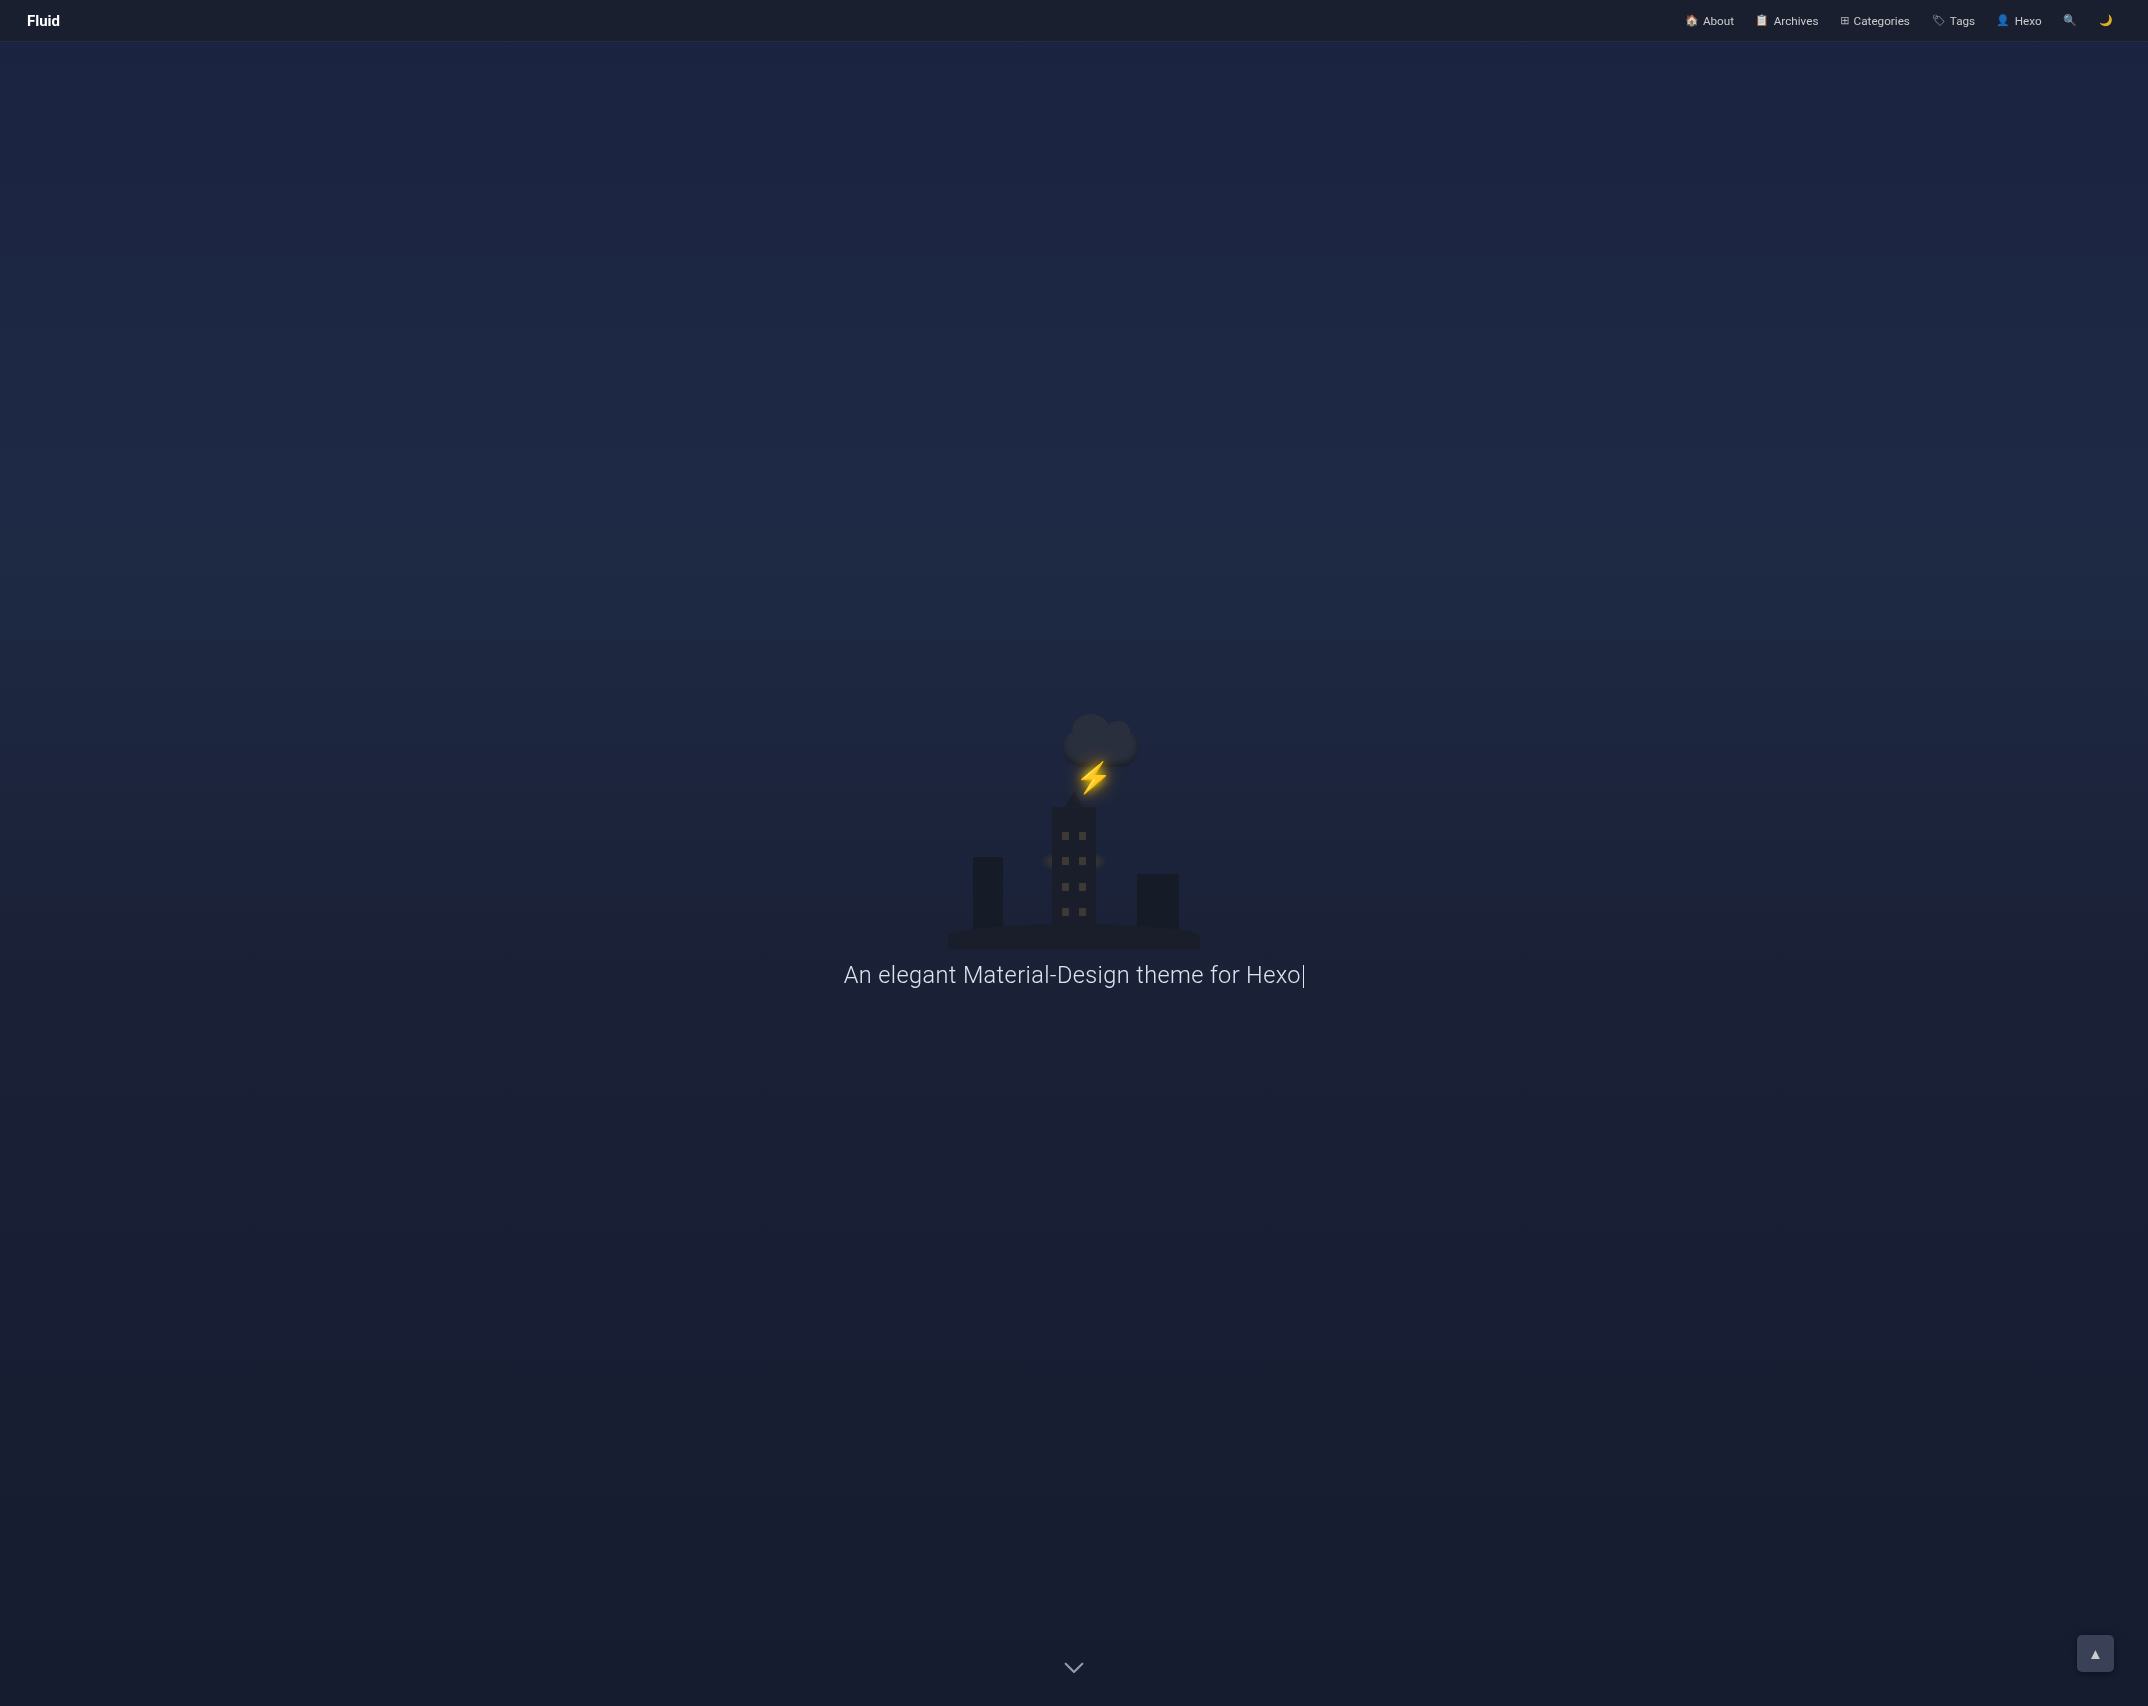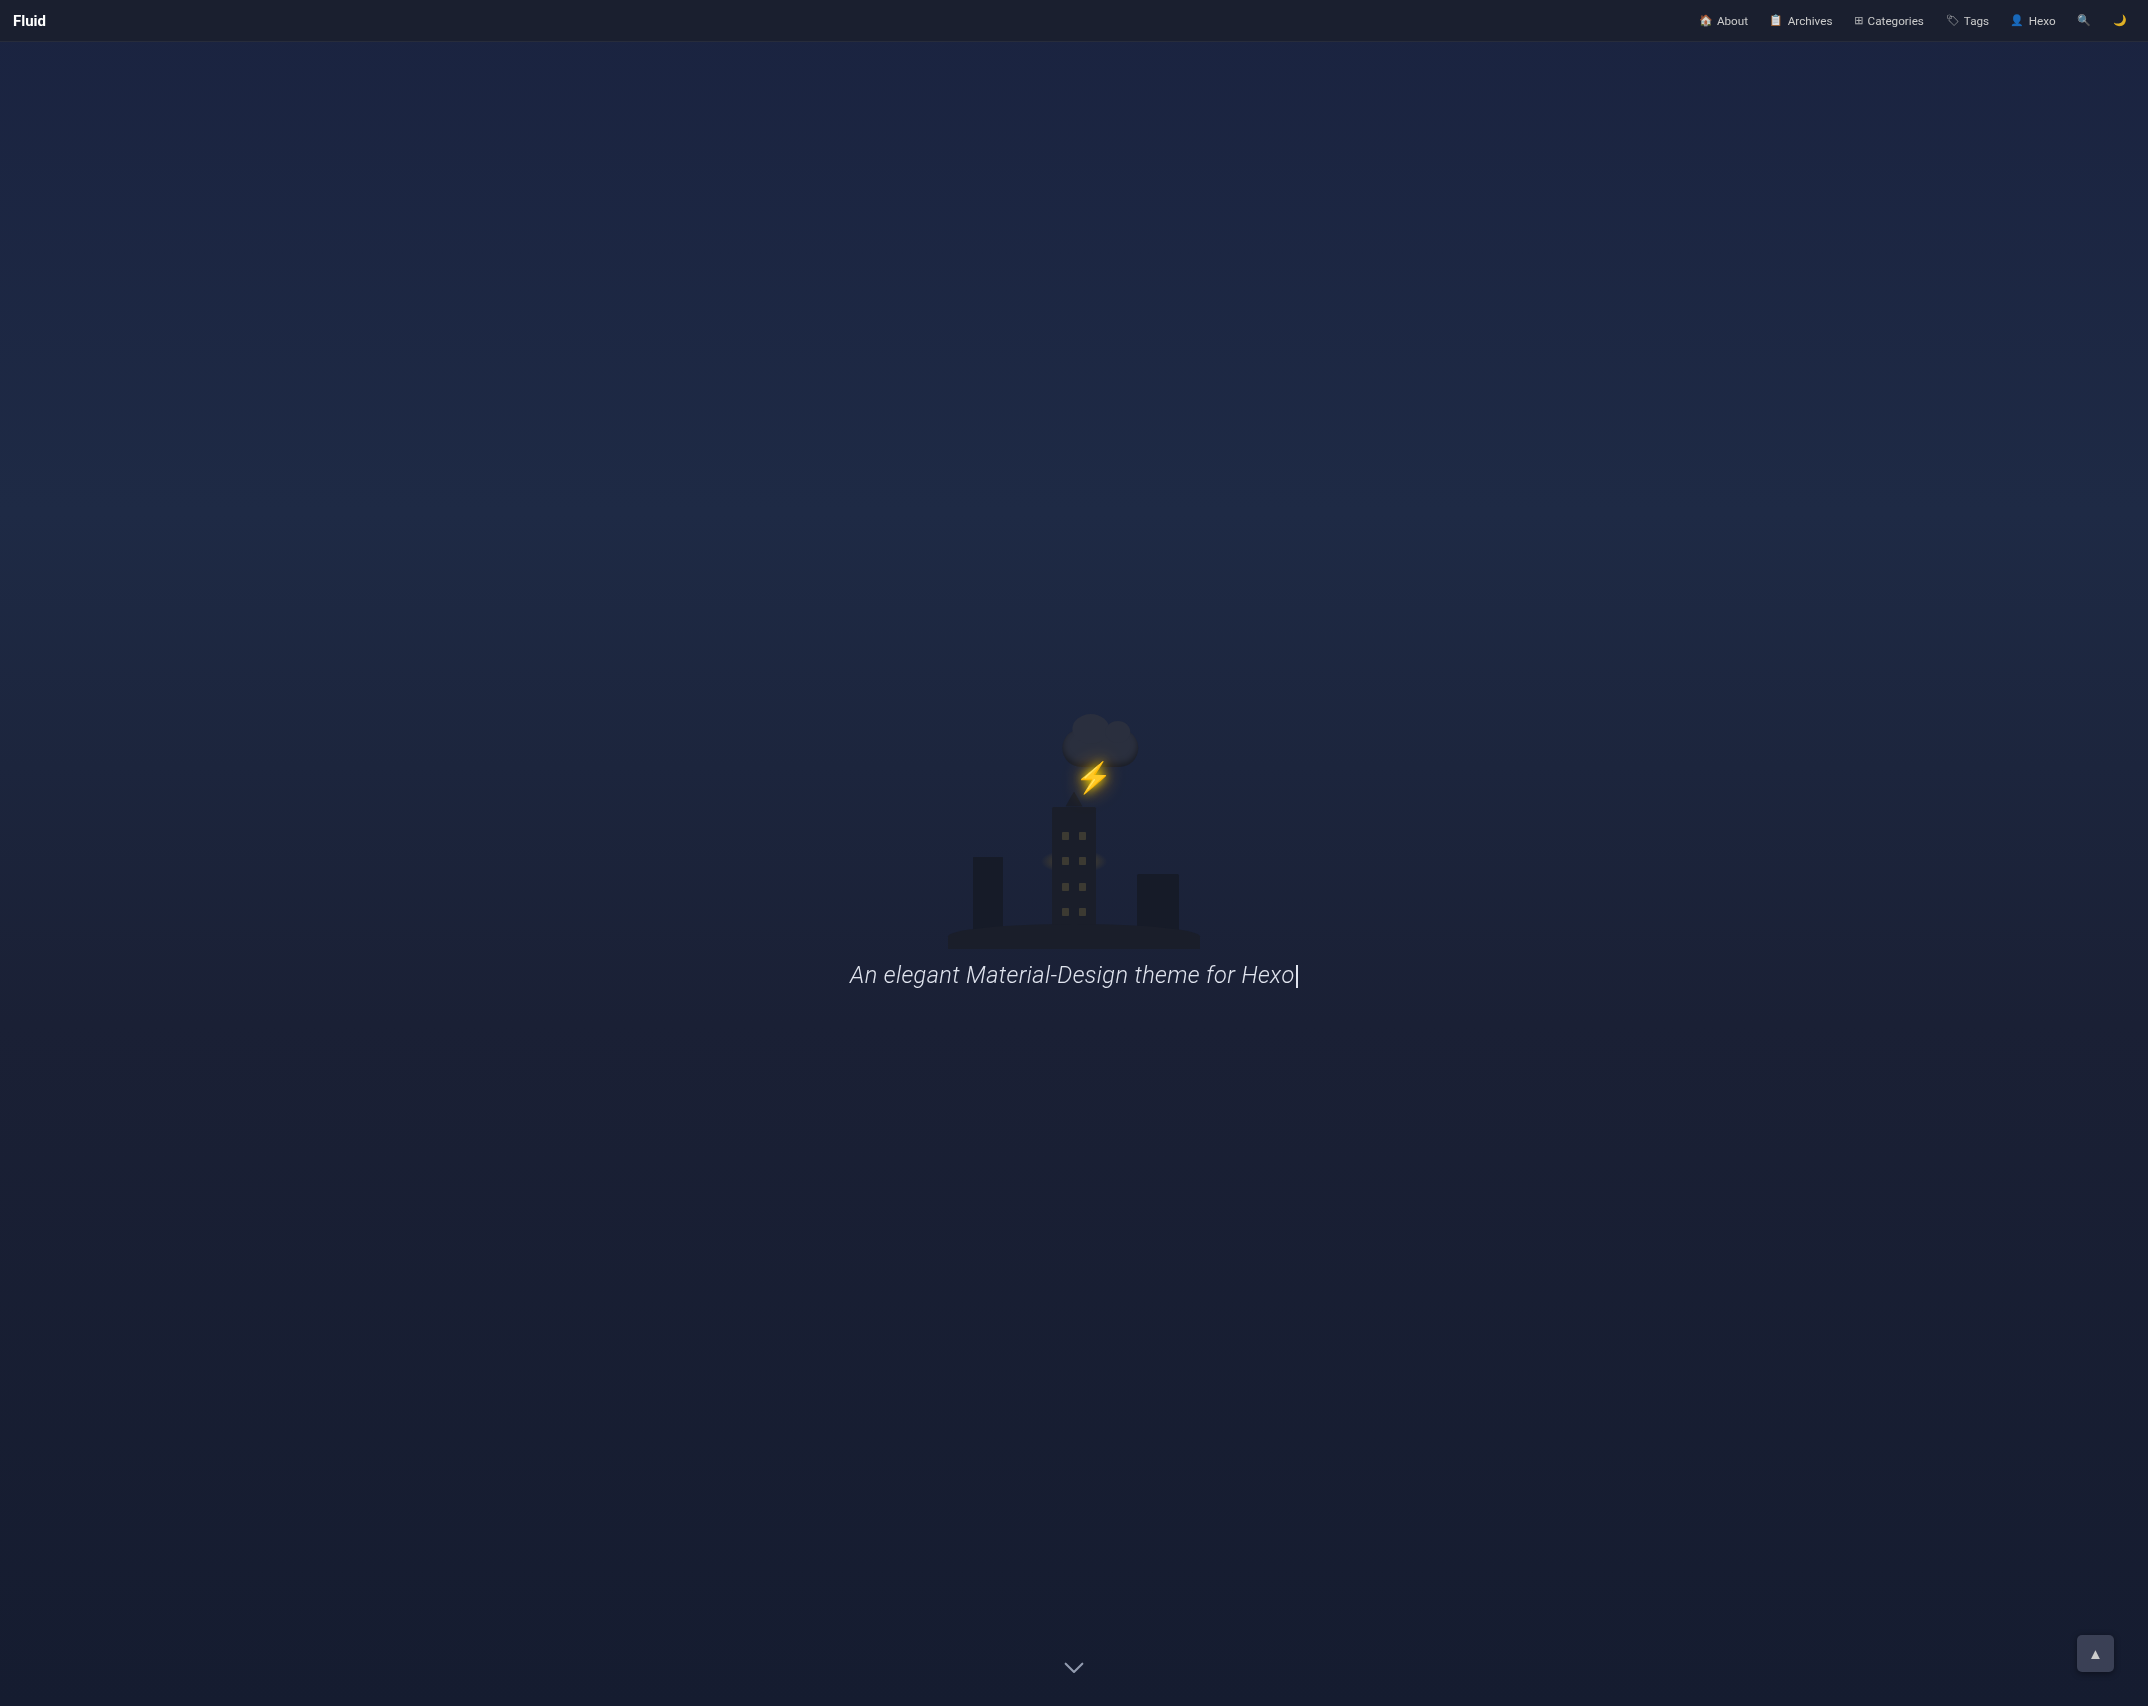--- a/index.html
+++ b/index.html
@@ -19,21 +19,21 @@
     .navbar {
       position: fixed;
       top: 0;
       left: 0;
       right: 0;
       z-index: 100;
       background: rgba(26, 31, 46, 0.92);
       height: 42px;
       display: flex;
       align-items: center;
-      padding: 0 13px;
+      padding: 0 27px;
       border-bottom: 0.8px solid rgba(255,255,255,0.06);
     }
 
     .navbar-brand {
       font-size: 15px;
       font-weight: 700;
       color: #fff;
       text-decoration: none;
       margin-right: auto;
     }
@@ -214,21 +214,20 @@
       border-radius: 50% 50% 0 0;
     }
 
     .hero-subtitle {
       font-size: 23.5px;
       color: #e0e4ee;
       font-weight: 300;
       letter-spacing: 0.4px;
       text-align: center;
       margin-bottom: 12px;
-      font-style: italic;
     }
 
     .hero-subtitle .cursor {
       display: inline-block;
       width: 1.7px;
       height: 23.5px;
       background: #e0e4ee;
       margin-left: 1.7px;
       vertical-align: middle;
       animation: blink 1s step-end infinite;

